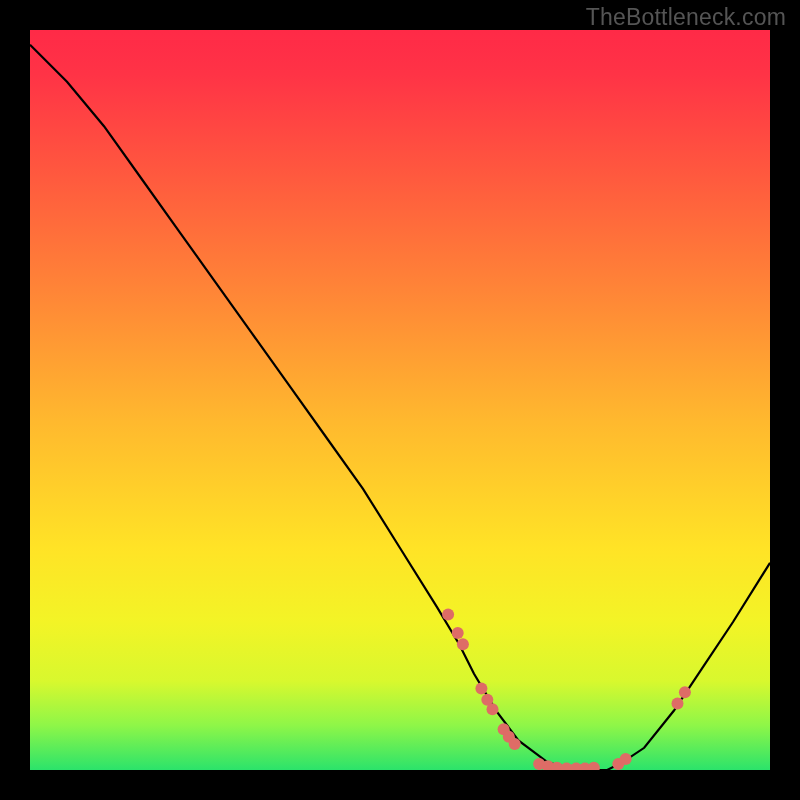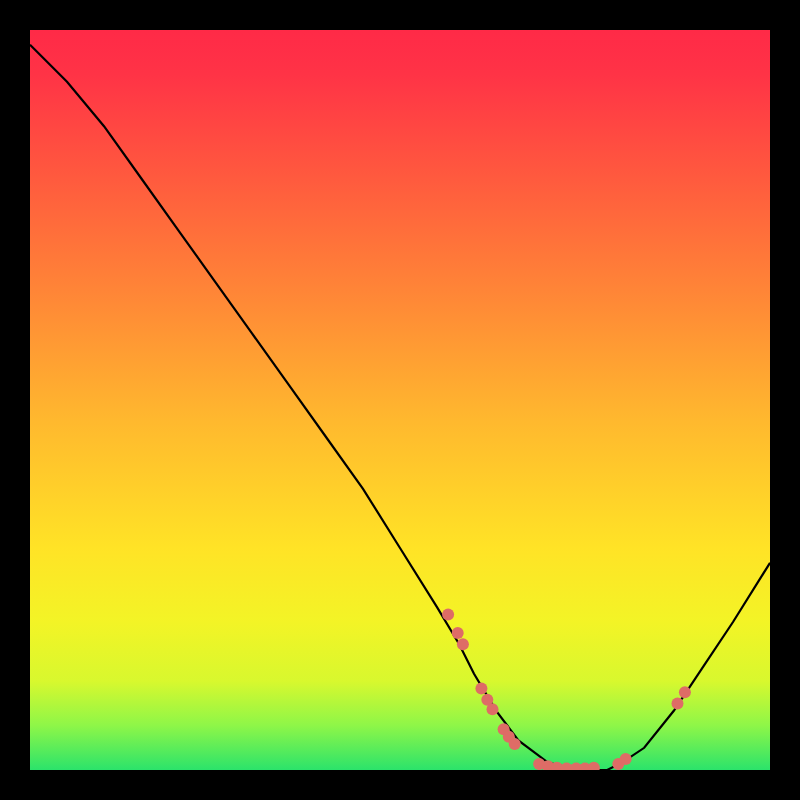--- a/index.html
+++ b/index.html
@@ -50,20 +50,21 @@
     left: 0;
     top: 0;
     width: 740px;
     height: 740px;
   }
 </style>
 </head>
 <body>
 
 <div class="container">
+  <div class="watermark">TheBottleneck.com</div>
   <div class="plot-area">
     <svg class="curve" viewBox="0 0 740 740" preserveAspectRatio="none">
       <path id="curve-path" fill="none" stroke="#000000" stroke-width="2.2" d="M0.00 14.80 L37.00 51.80 L74.00 96.20 L111.00 148.00 L148.00 199.80 L185.00 251.60 L222.00 303.40 L259.00 355.20 L296.00 407.00 L333.00 458.80 L370.00 518.00 L407.00 577.20 L429.20 614.20 L444.00 643.80 L466.20 680.80 L488.40 710.40 L518.00 732.60 L547.60 740.00 L577.20 740.00 L592.00 732.60 L614.20 717.80 L643.80 680.80 L673.40 636.40 L703.00 592.00 L740.00 532.80"></path>
       <g id="markers-group">
           <circle cx="418.10" cy="584.60" r="6" fill="#de6c66"></circle>
           <circle cx="427.72" cy="603.10" r="6" fill="#de6c66"></circle>
           <circle cx="432.90" cy="614.20" r="6" fill="#de6c66"></circle>
           <circle cx="451.40" cy="658.60" r="6" fill="#de6c66"></circle>
           <circle cx="457.32" cy="669.70" r="6" fill="#de6c66"></circle>
           <circle cx="462.50" cy="679.32" r="6" fill="#de6c66"></circle>

